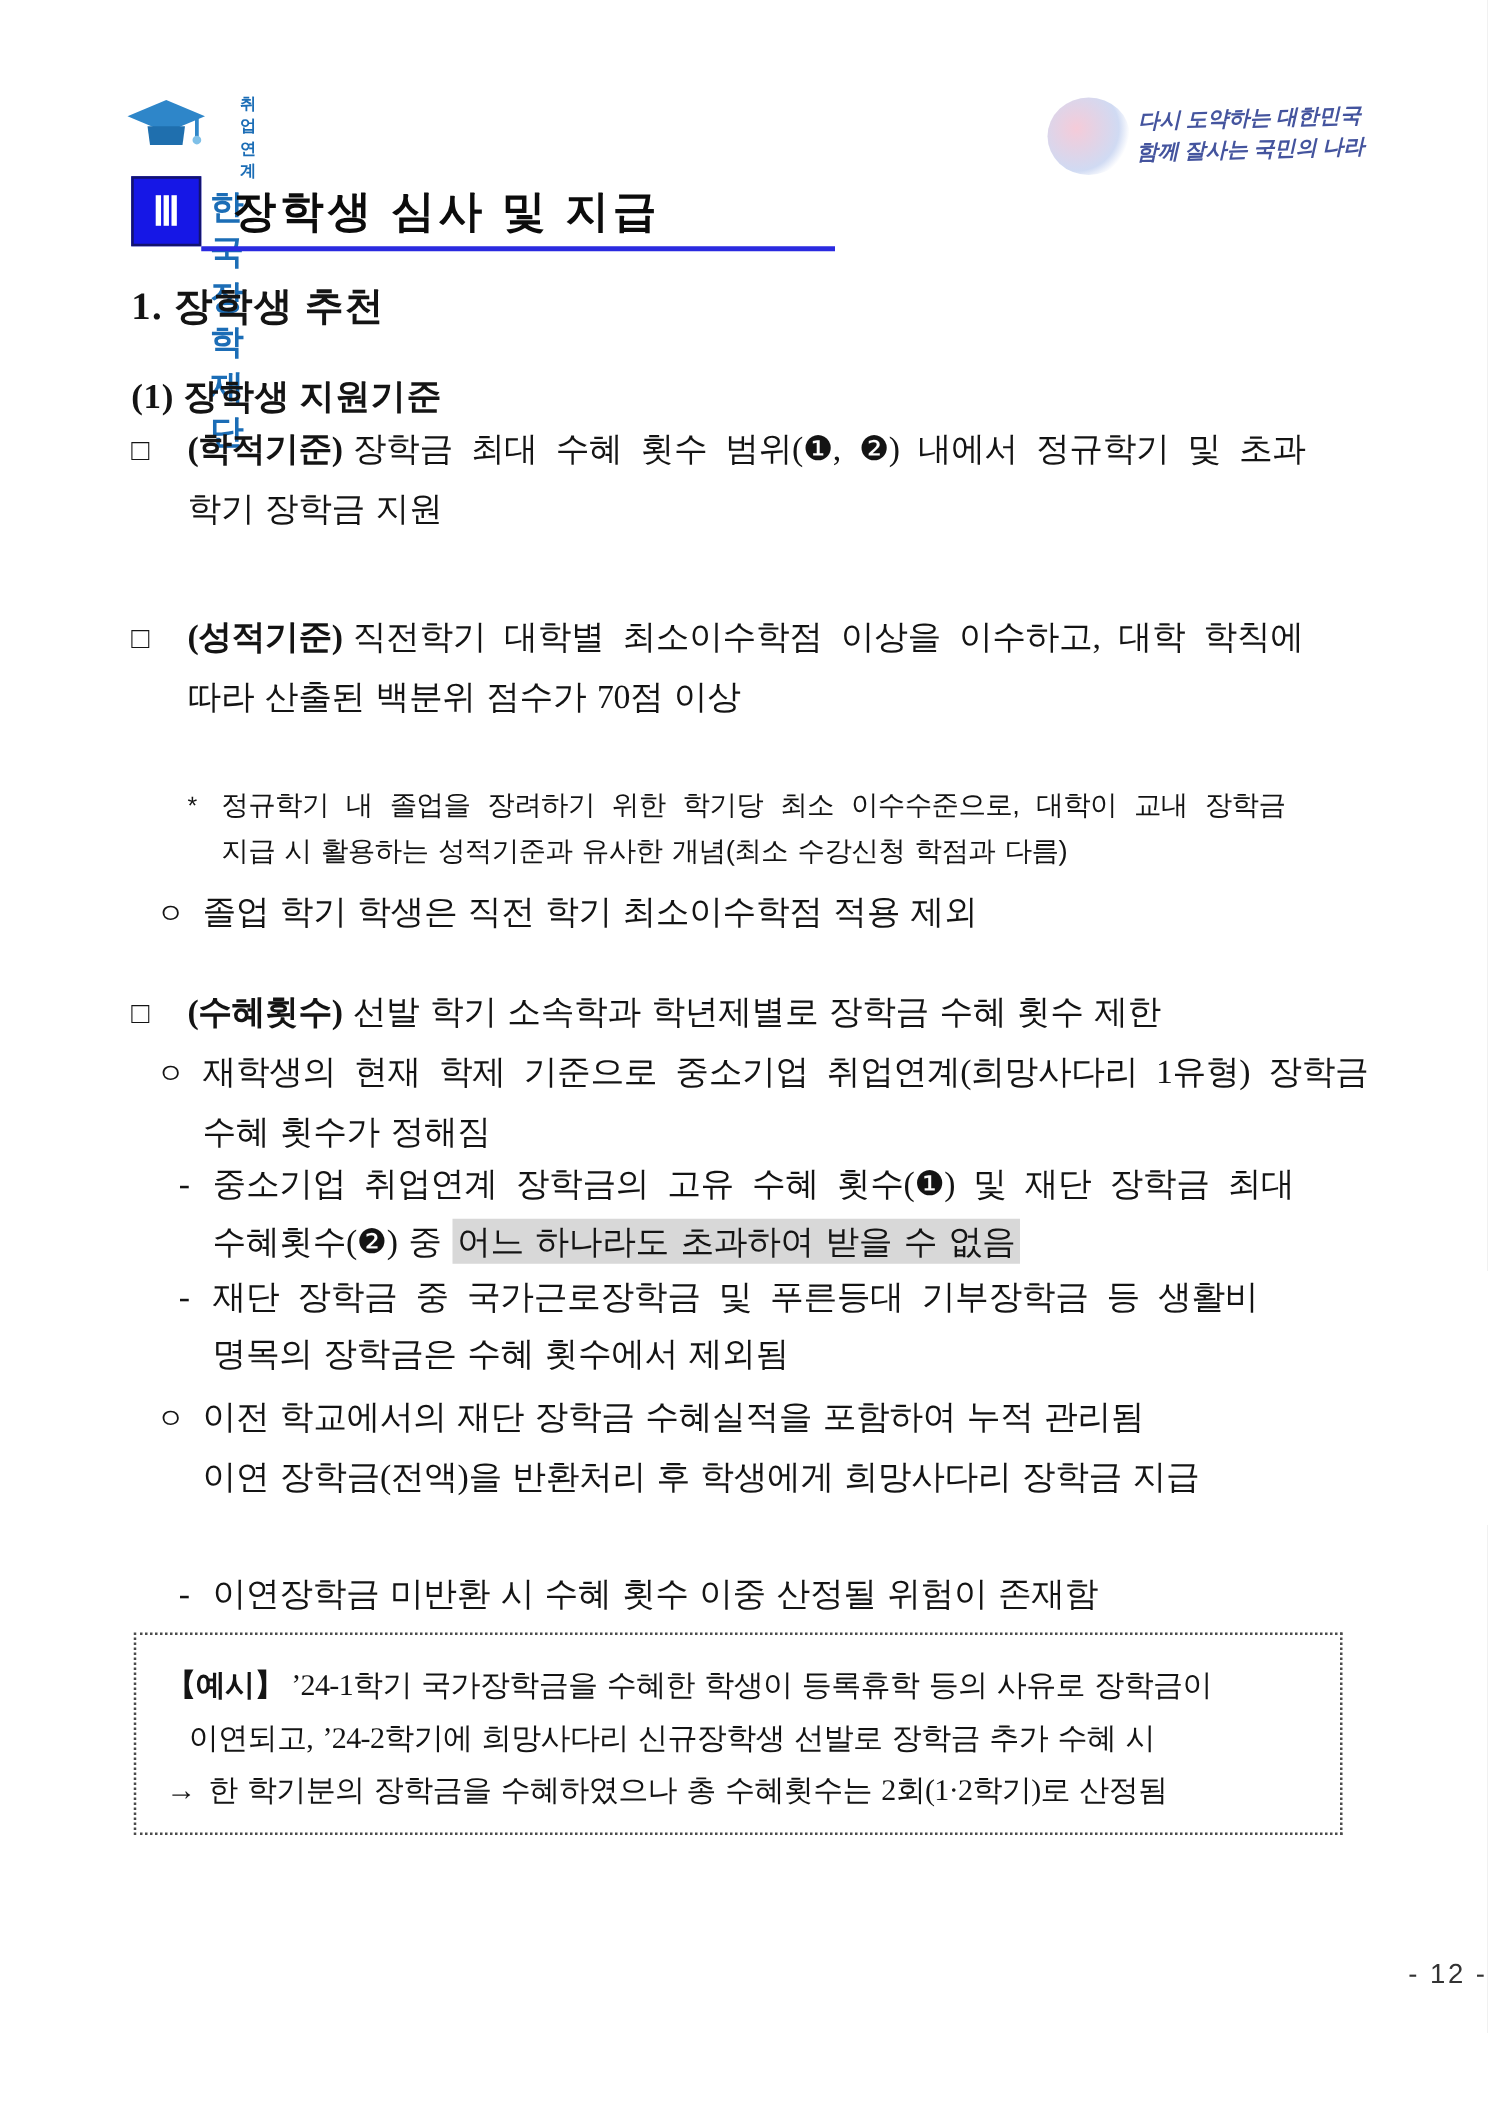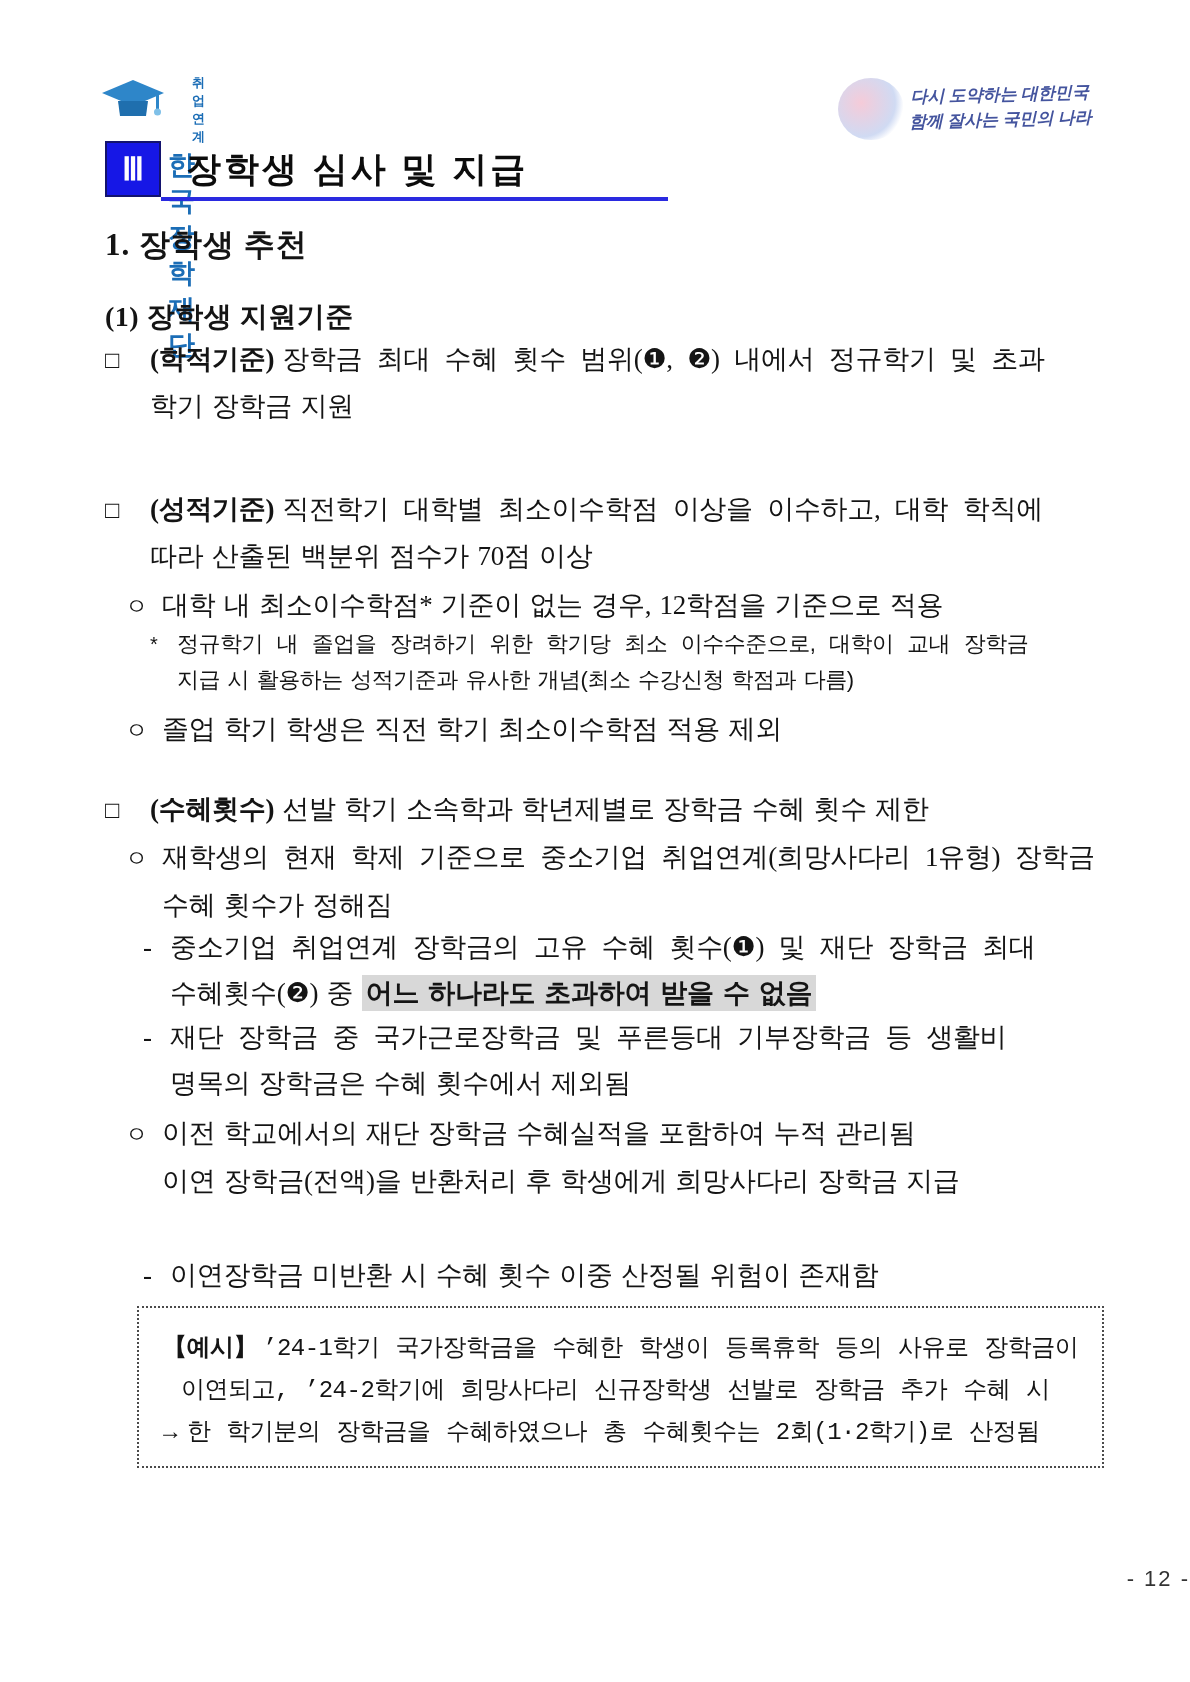--- a/index.html
+++ b/index.html
@@ -51,27 +51,27 @@
   .lv1 { padding-left:45px; }
   .lv1 .mk { width:45px; margin-left:-45px; font-size:24px; }
   .lv2 { left:125px; width:965px; padding-left:37px; }
   .lv2 .mk { width:37px; margin-left:-37px; font-size:23px; }
   .dash { left:143px; width:947px; padding-left:27px; }
   .dash .mk { width:27px; margin-left:-27px; }
   .fn  { left:150px; width:935px; padding-left:27px; font-family:"Liberation Sans", sans-serif; }
   .fn .line { font-size:22px; line-height:36px; letter-spacing:-.5px; }
   .fn .mk { width:27px; margin-left:-27px; font-size:20px; }
 
-  .hl { background:#d8d8d8; font-weight:bold; font-family:"Liberation Sans", sans-serif; padding:3px 4px; }
+  .hl { background:#d8d8d8; font-weight:normal; font-family:"Liberation Sans", sans-serif; padding:3px 4px; }
 
   
   .ex-box {
-    position:absolute; left:137px; top:1306px; width:967px; height:162px; box-sizing:border-box;
+    position:absolute; left:107px; top:1306px; width:967px; height:162px; box-sizing:border-box;
     border:2px dotted #4a4a4a; background:#ffffff;
-    font-family:Liberation Mono, monospace;
+    font-family:Liberation Serif, serif;
     padding:20px 22px 0 24px;
   }
   .ex-line { font-size:24px; line-height:42px; white-space:nowrap; letter-spacing:-.5px; word-spacing:2px; }
   .ex-label { font-weight:bold; margin-right:6px; }
   .ex-indent { padding-left:18px; }
   .ex-arrow { display:inline-block; margin-right:10px; }
 
   
   .pageno { position:absolute; left:0; top:1566px; width:100%; text-align:right;
     font-family:"Liberation Sans", sans-serif; font-size:22px; color:#333; letter-spacing:2px; }
@@ -116,25 +116,20 @@
     <div class="line">학기 장학금 지원</div>
   </div>
 
   <div class="para lv1" style="top:486px">
     <div class="line j">
       <span class="mk">□</span><span class="lbl">(성적기준)</span><span>직전학기 대학별 최소이수학점 이상을 이수하고, 대학 학칙에</span>
     </div>
     <div class="line">따라 산출된 백분위 점수가 70점 이상</div>
   </div>
 
-  <div class="para lv2" style="top:582px">
-    <div class="line">
-      <span class="mk">ㅇ</span><span>대학 내 최소이수학점* 기준이 없는 경우, 12학점을 기준으로 적용</span>
-    </div>
-  </div>
 
   <div class="para fn" style="top:626px">
     <div class="line j">
       <span class="mk">*</span><span>정규학기 내 졸업을 장려하기 위한 학기당 최소 이수수준으로, 대학이 교내 장학금</span>
     </div>
     <div class="line">지급 시 활용하는 성적기준과 유사한 개념(최소 수강신청 학점과 다름)</div>
   </div>
 
   <div class="para lv2" style="top:706px">
     <div class="line">

